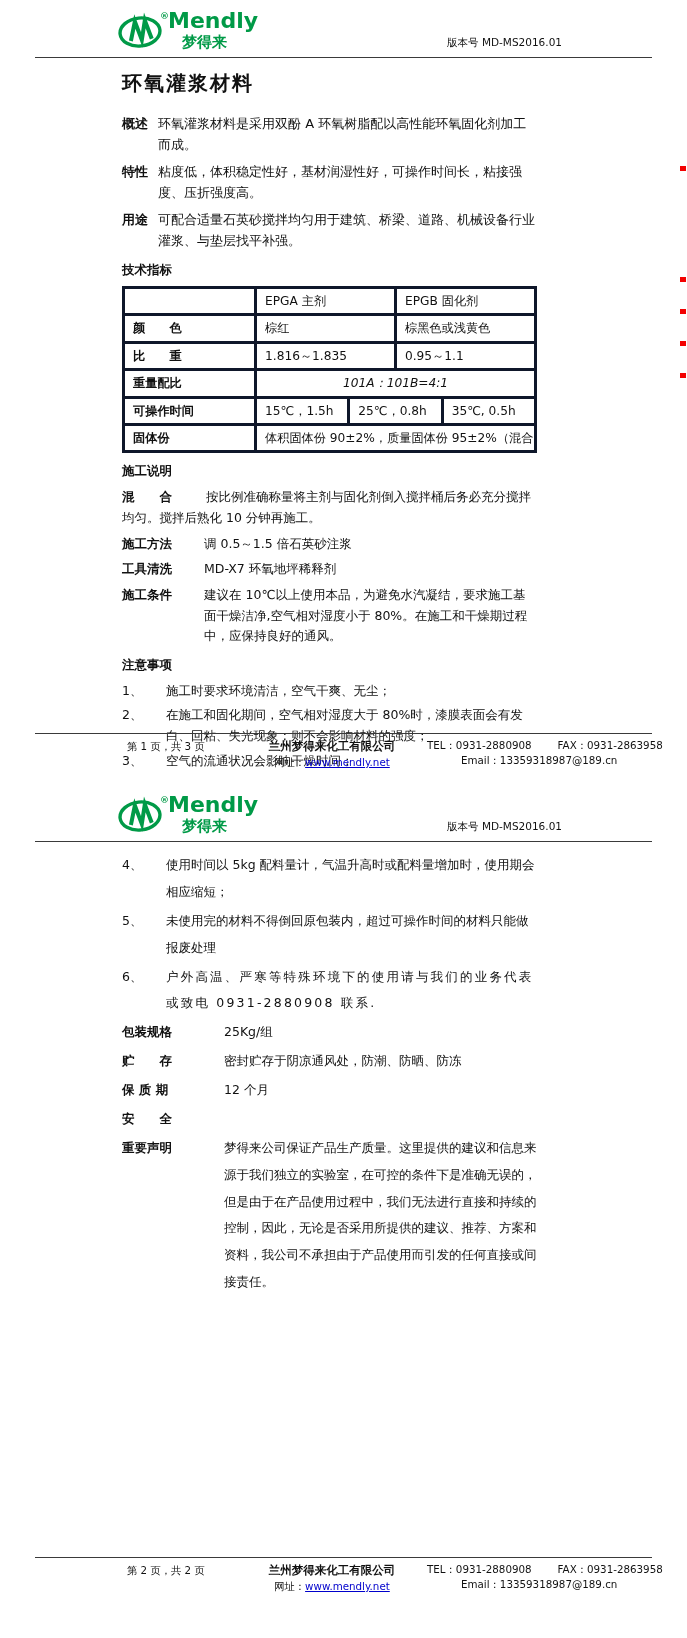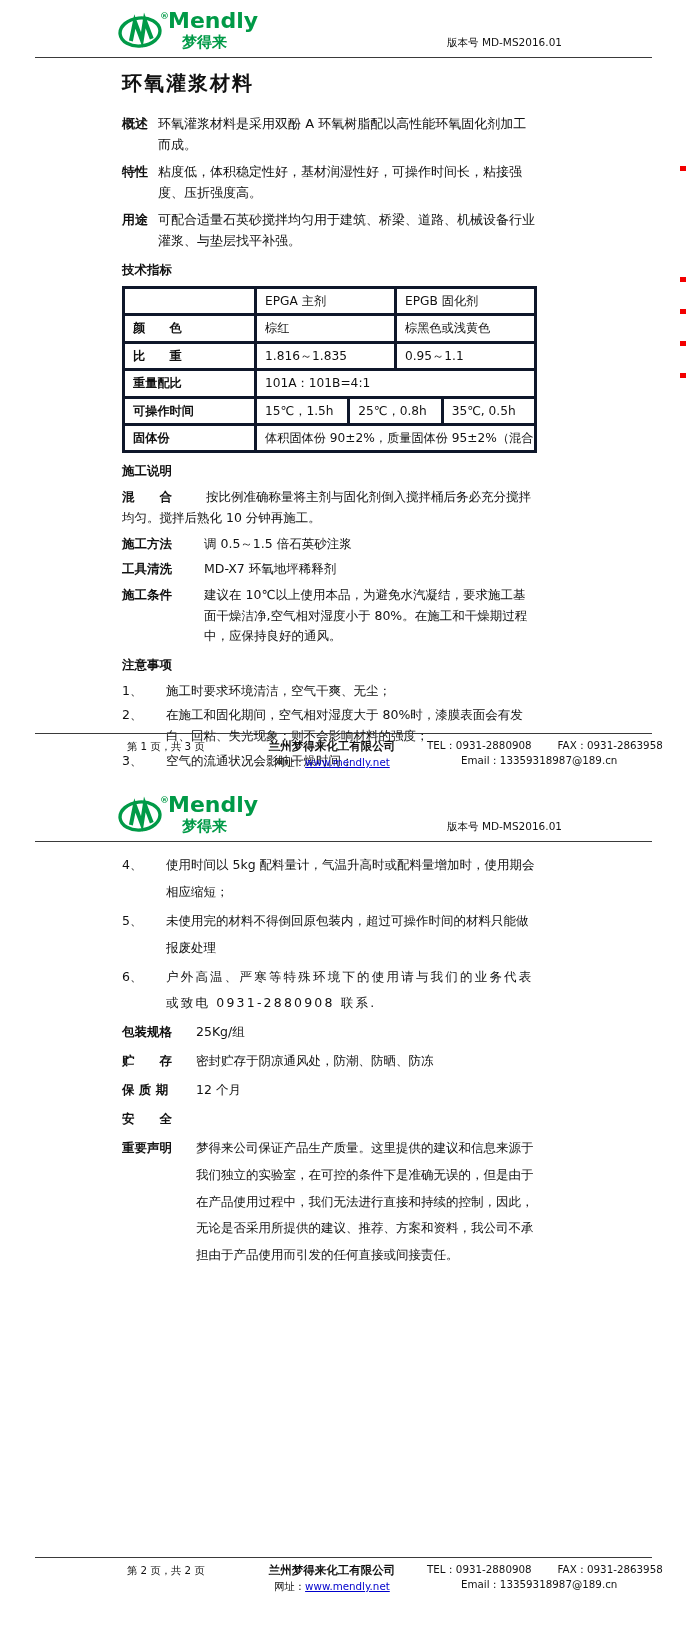--- a/index.html
+++ b/index.html
@@ -21,35 +21,35 @@
   .sec-row{display:flex;margin-bottom:5px;line-height:1.65;font-size:13px;}
   .sec-label{flex:0 0 36px;font-weight:bold;}
   .sec-text{flex:1;}
 
   .h-bold{font-size:12.5px;font-weight:bold;margin:8px 0 6px 0;line-height:1.6;}
 
   table.tech{border-collapse:collapse;width:100%;table-layout:fixed;margin:2px 0 6px 0;}
   table.tech td{border:3px solid #0f172a;font-size:12.2px;padding:4px 8px;line-height:1.35;
     overflow:hidden;white-space:nowrap;}
   td.lbl{font-weight:bold;}
-  td.ctr{}
+  td.ctr{text-align:center;font-style:italic;}
 
   .cons-row{display:flex;margin-bottom:5px;line-height:1.65;font-size:12.5px;}
   .cons-label{flex:0 0 60px;font-weight:bold;margin-right:22px;white-space:nowrap;}
   .cons-text{flex:1;}
   .mix-para{font-size:12.5px;line-height:1.65;margin-bottom:5px;}
   .mix-label{font-weight:bold;margin-right:34px;}
 
   .note-row{display:flex;margin-bottom:4px;line-height:1.65;font-size:12.5px;}
   .note-num{flex:0 0 44px;}
   .note-text{flex:1;}
 
   
   .p2 .note-row{line-height:2.15;margin-bottom:2px;}
-  .p2-row{display:flex;margin-bottom:2px;line-height:2.15;font-size:12.5px;}
+  .p2-row{display:flex;margin-bottom:2px;line-height:2.15;font-size:12.5px;gap:28px;}
   .p2-label{flex:0 0 62px;font-weight:bold;margin-right:12px;white-space:nowrap;}
   .p2-text{flex:1;}
   .p2 .note-row:nth-child(3) .note-text{letter-spacing:2.2px;}
 
   
   .footer{position:absolute;left:0;right:0;}
   .f1{bottom:10px;} .f2{bottom:44px;}
   .footer .rule{margin:0 35px 4px 35px;border-top-width:1.4px;}
   .f-grid{display:flex;padding:0 127px 0 127px;font-size:10.3px;align-items:flex-start;}
   .f-left{flex:0 0 120px;padding-top:2px;}

